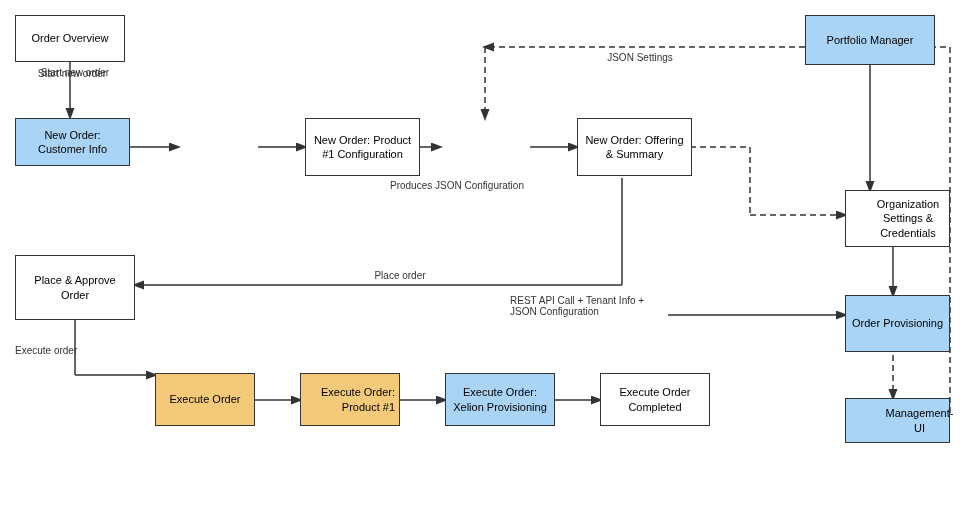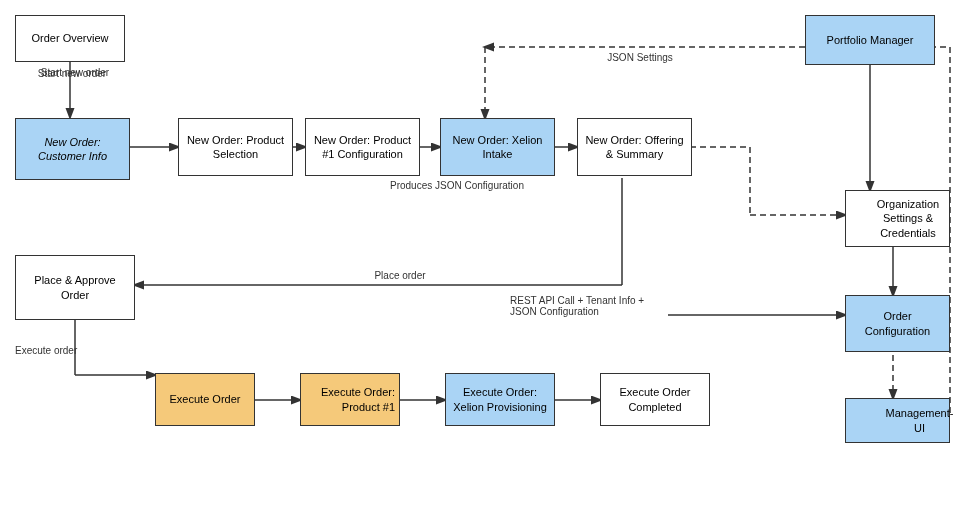--- a/index.html
+++ b/index.html
@@ -109,40 +109,32 @@
     <line x1="870" y1="47" x2="950" y2="47" stroke="#333" stroke-width="1.5" stroke-dasharray="6,4"></line>
     <line x1="950" y1="415" x2="893" y2="415" stroke="#333" stroke-width="1.5" stroke-dasharray="6,4"></line>
   </svg>
 
   <div class="node node-white" style="left:15px; top:15px; width:110px; height:47px;">
     <span>Order Overview</span>
   </div>
 
   <div class="label" style="left:75px; top:67px; transform:translateX(-50%);">Start new order</div>
 
-  <div class="node node-blue" style="left:15px; top:118px; width:115px; height:62px;font-style:italic;">
+  <div class="node node-blue" style="left:15px; top:118px; width:115px; height:48px;">
     <span>New Order:
 Customer Info</span>
   </div>
 
-  <div class="node node-white" style="left:178px; top:118px; width:115px; height:58px;">
-    <span>New Order:
-Product Selection</span>
-  </div>
 
   <div class="node node-white" style="left:305px; top:118px; width:115px; height:58px;">
     <span>New Order:
 Product #1
 Configuration</span>
   </div>
 
-  <div class="node node-blue" style="left:440px; top:118px; width:115px; height:58px;">
-    <span>New Order:
-Xelion Intake</span>
-  </div>
 
   <div class="node node-white" style="left:577px; top:118px; width:115px; height:58px;">
     <span>New Order:
 Offering &amp; Summary</span>
   </div>
 
   <div class="node node-blue" style="left:805px; top:15px; width:130px; height:50px;">
     <span>Portfolio Manager</span>
   </div>
 
@@ -151,21 +143,21 @@
   <div class="label" style="left:390px; top:180px; width:155px; text-align:left;">Produces
 JSON Configuration</div>
 
   <div class="node node-white" style="left:845px; top:190px; width:105px; height:57px;padding-left:25px;">
     <span>Organization
 Settings
 &amp; Credentials</span>
   </div>
 
   <div class="node node-blue" style="left:845px; top:295px; width:105px; height:57px;">
-    <span>Order Configuration</span>
+    <span>Order Provisioning</span>
   </div>
 
   <div class="node node-blue" style="left:845px; top:398px; width:105px; height:45px;padding-left:48px;">
     <span>Management-UI</span>
   </div>
 
   <div class="node node-white" style="left:15px; top:255px; width:120px; height:65px;">
     <span>Place &amp; Approve
 Order</span>
   </div>

